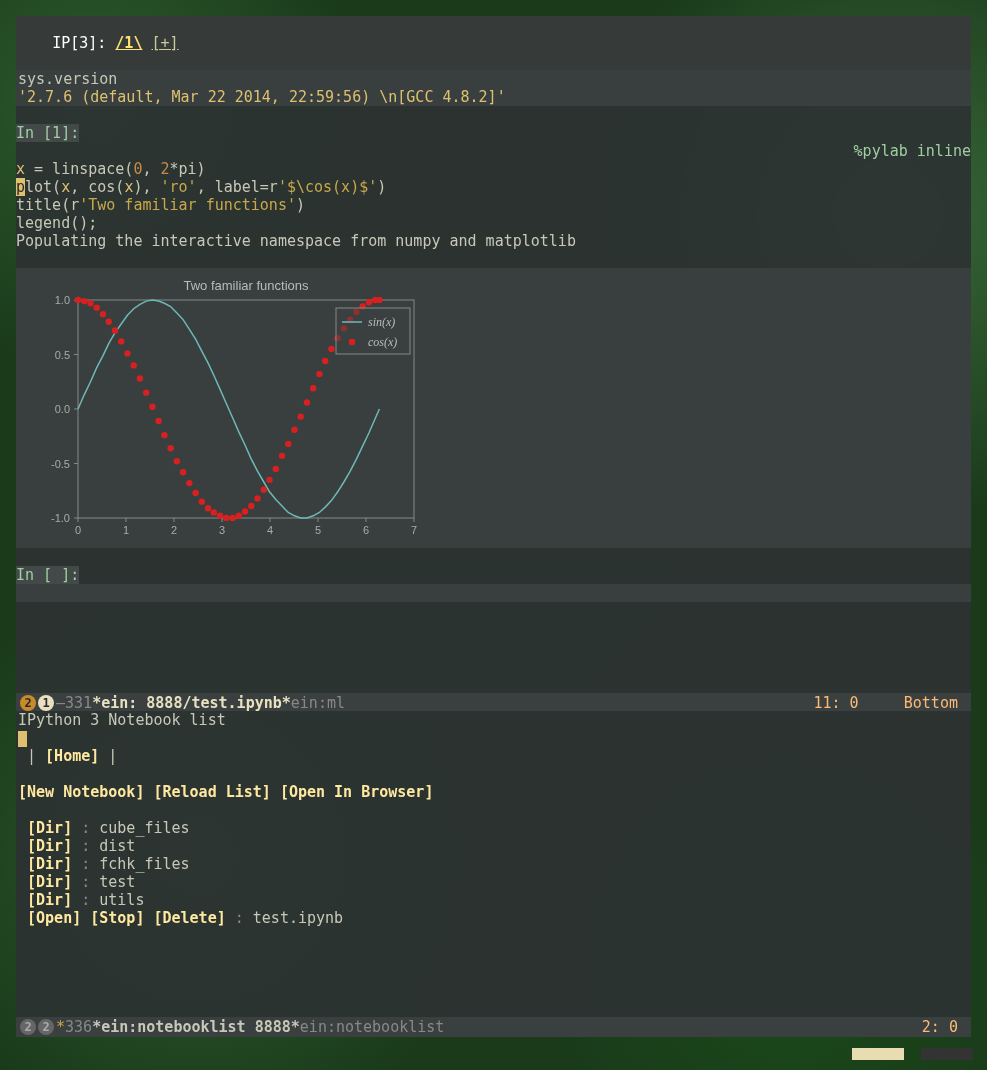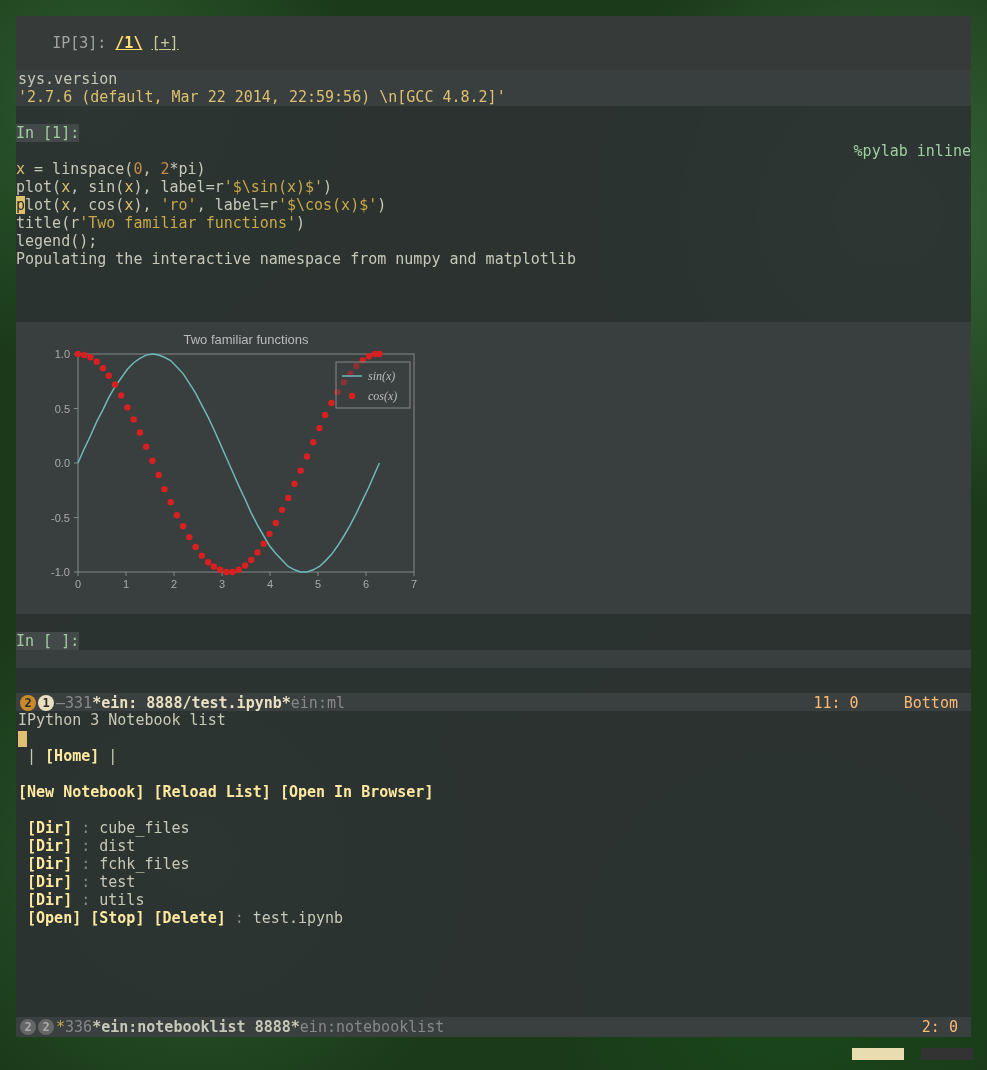--- a/index.html
+++ b/index.html
@@ -26,41 +26,40 @@
     top: 16px;
     width: 955px;
     background: rgba(45,50,50,0.92);
   }
   .top-panel { height: 694px; }
   .bottom-panel { top: 711px; height: 326px; }
   .tabbar {
     background: rgba(55,60,60,0.9);
     padding: 0;
   }
-  .tab-seg { color: #a3a3a3; text-align: center; }
+  .tab-seg { color: #ffffff; text-align: center; }
   .tab-active { color: #ffe070; text-decoration: underline; font-weight: bold; }
   .tab-plus { color: #c9c99a; text-decoration: underline; }
   .cell-output {
     background: rgba(60,65,65,0.85);
     padding: 0 2px;
   }
   .prompt-in { color: #9fcfa0; text-align: center; }
   .prompt-box { background: rgba(70,75,75,0.9); }
   .code-line { white-space: pre; }
   .kw-green { color: #9fcfa0; text-align: right; }
   .kw-yellow { color: #ddc070; }
   .kw-orange { color: #c88a4a; }
   .str-gold { color: #c8a84a; }
   .plain { color: #c8c8b8; }
   .gray { color: #888; }
   .cursor { background: #ddc070; color: #2a2a2a; }
   .chart-wrap {
     background: rgba(60,65,65,0.85);
-    padding: 8px 18px 12px 18px;
-    margin-top: 36px;
+    padding: 8px 18px 0 18px;
   }
   svg.chart { background: transparent; }
   .axis-line { stroke: #888; stroke-width: 1; }
   .tick-label { fill: #aaa; font-size: 11px; font-family: sans-serif; }
   .chart-title { fill: #bbb; font-size: 13px; font-family: sans-serif; }
   .legend-box { fill: rgba(60,65,65,0.5); stroke: #888; stroke-width: 1; }
   .legend-text { fill: #bbb; font-size: 12px; font-family: serif; font-style: italic; }
   .sin-line { stroke: #6fb8b8; stroke-width: 1.5; fill: none; }
   .cos-dot { fill: #d92020; }
   .modeline {
@@ -119,21 +118,20 @@
     <div class="code-line kw-yellow">'2.7.6 (default, Mar 22 2014, 22:59:56) \n[GCC 4.8.2]'</div>
   </div>
 
   <div style="height:18px"></div>
 
   <div class="code-line"><span class="prompt-in prompt-box">In [1]:</span></div>
 
   <div>
     <div class="code-line kw-green">%pylab inline</div>
     <div class="code-line"><span class="kw-yellow">x</span><span class="plain"> = linspace(</span><span class="kw-orange">0</span><span class="plain">, </span><span class="kw-orange">2</span><span class="plain">*pi)</span></div>
-    <div class="code-line"><span class="plain">plot(</span><span class="kw-yellow">x</span><span class="plain">, sin(</span><span class="kw-yellow">x</span><span class="plain">), label=r</span><span class="str-gold">'$\sin(x)$'</span><span class="plain">)</span></div>
     <div class="code-line"><span class="cursor">p</span><span class="plain">lot(</span><span class="kw-yellow">x</span><span class="plain">, cos(</span><span class="kw-yellow">x</span><span class="plain">), </span><span class="str-gold">'ro'</span><span class="plain">, label=r</span><span class="str-gold">'$\cos(x)$'</span><span class="plain">)</span></div>
     <div class="code-line"><span class="plain">title(r</span><span class="str-gold">'Two familiar functions'</span><span class="plain">)</span></div>
     <div class="code-line plain">legend();</div>
   </div>
 
   <div class="code-line plain">Populating the interactive namespace from numpy and matplotlib</div>
 
   <div style="height:18px"></div>
 
   <div class="chart-wrap">

